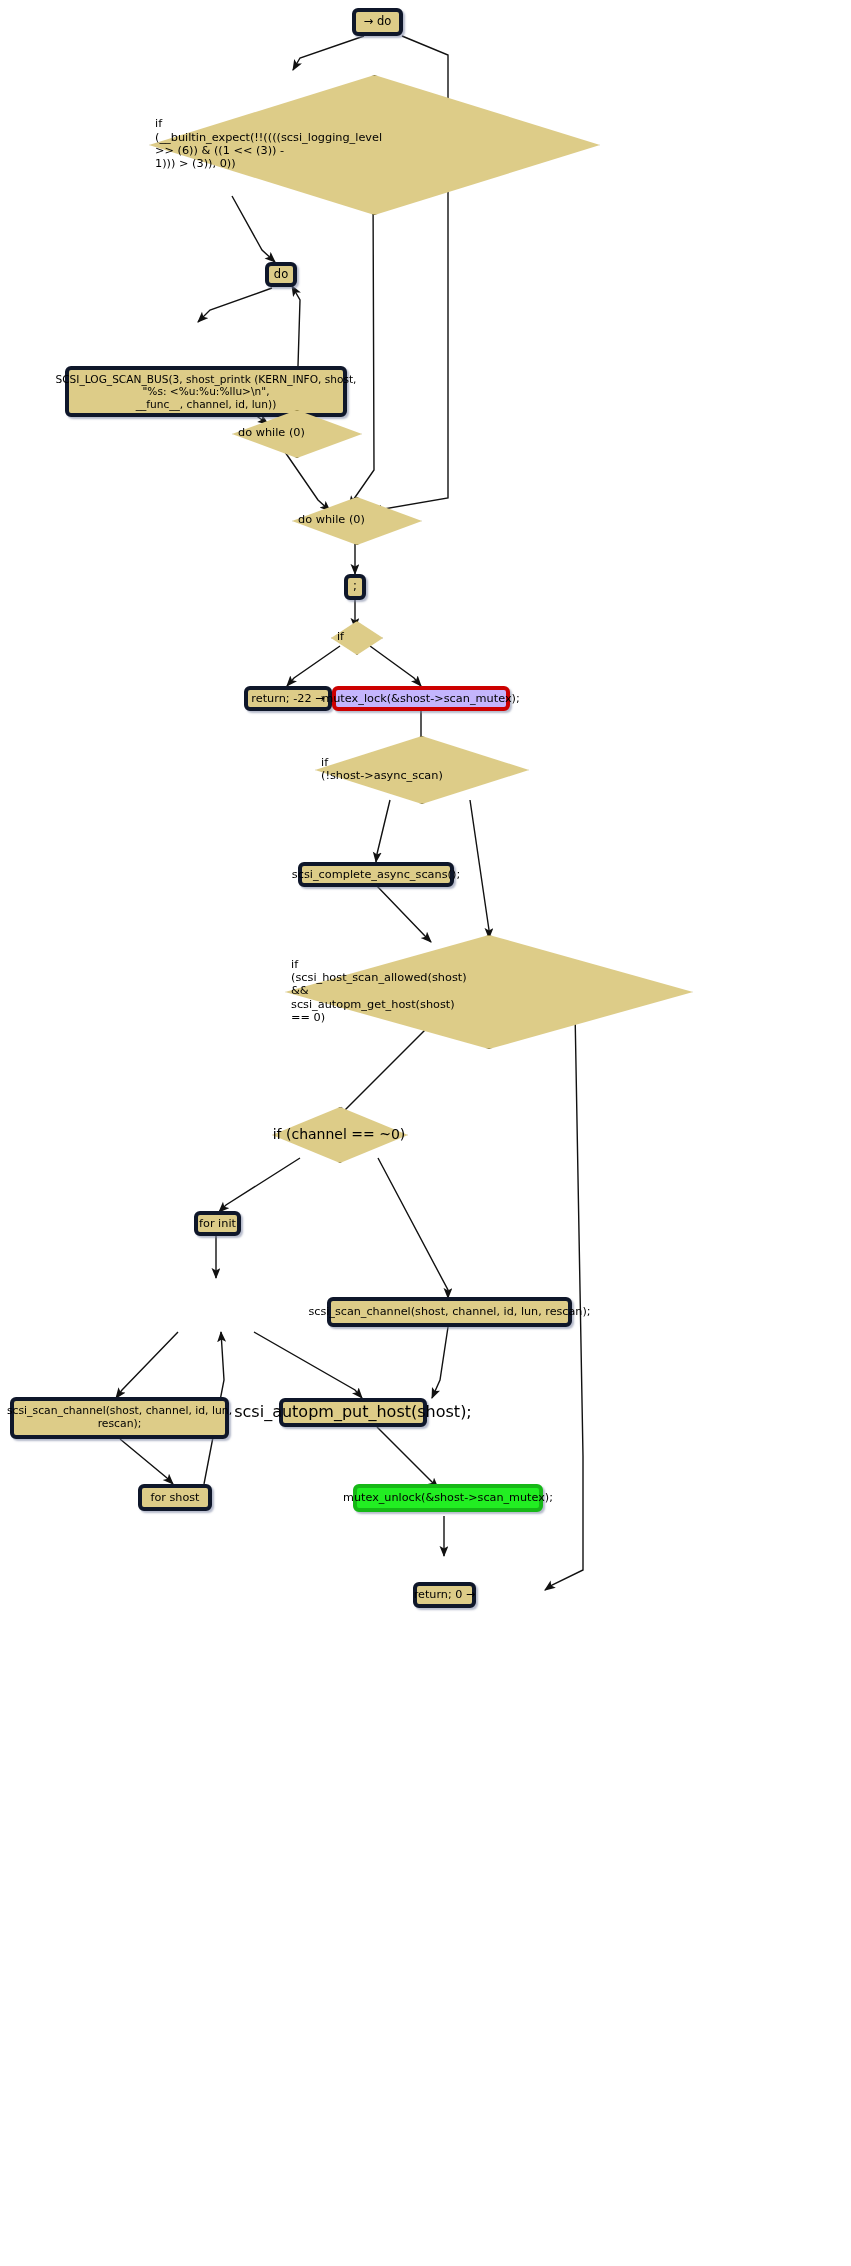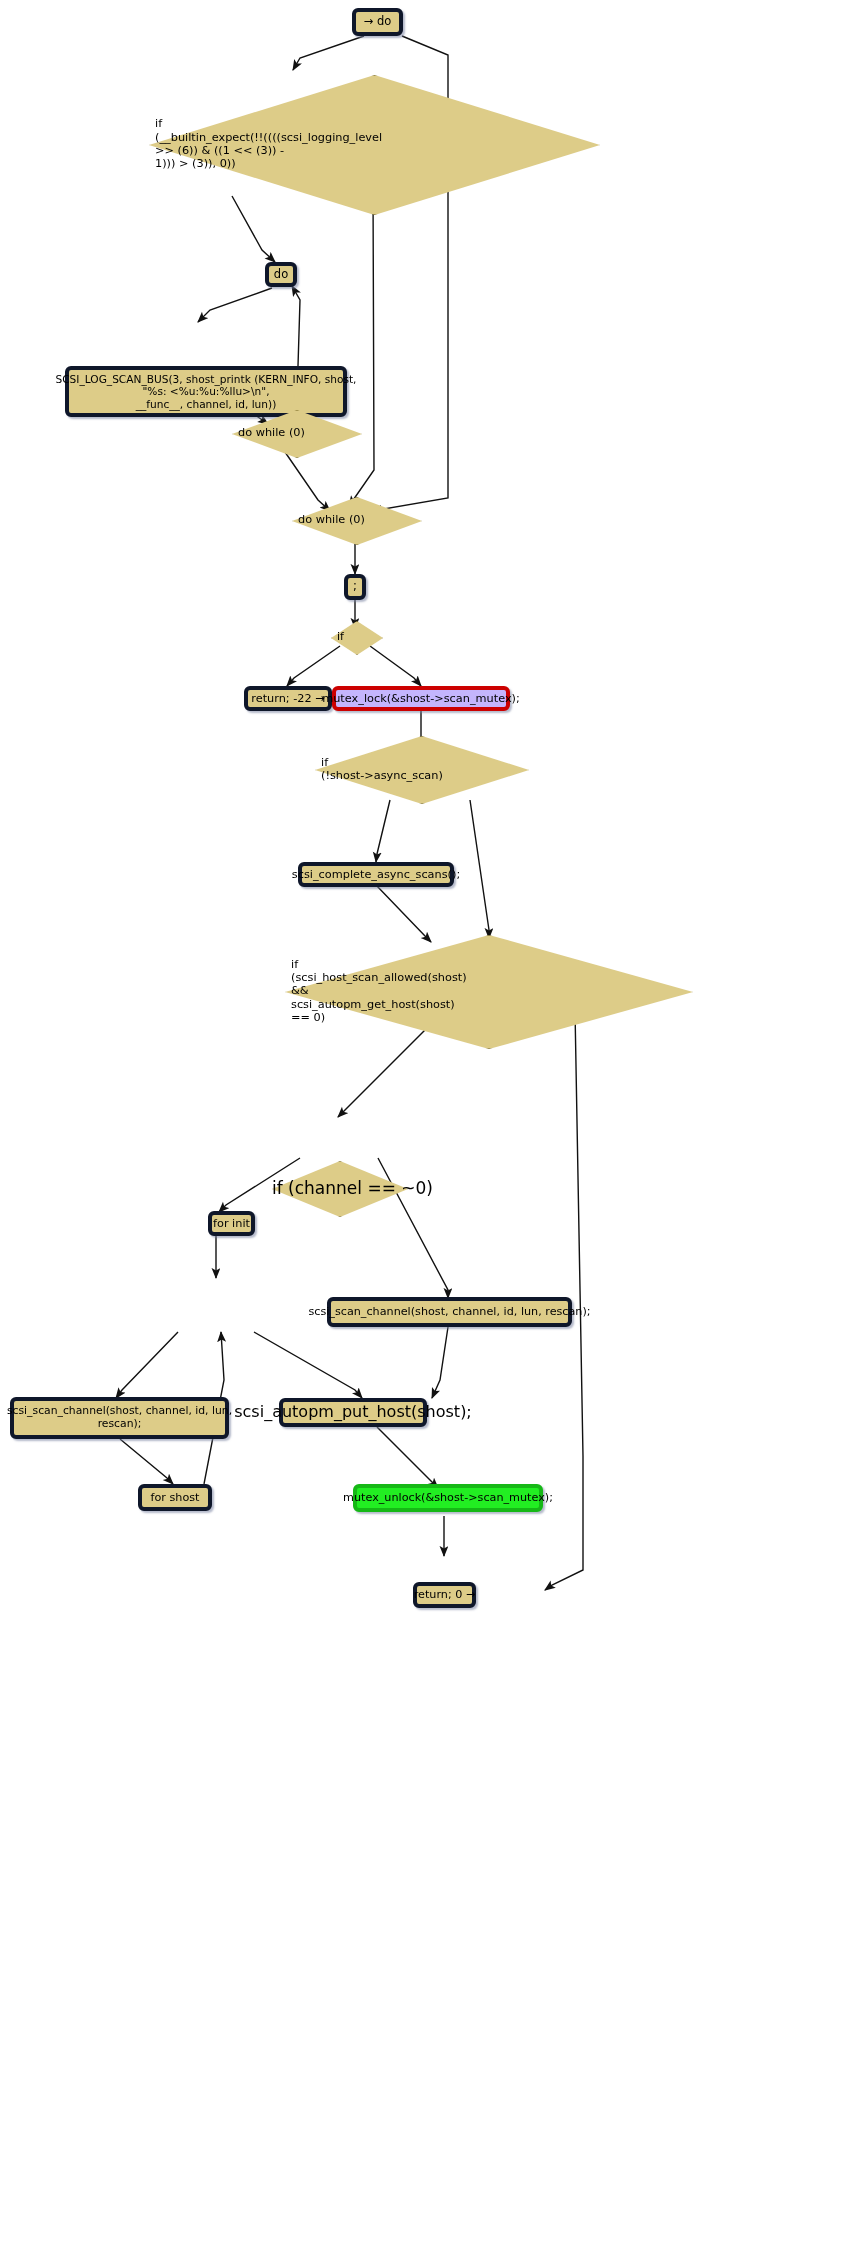--- a/index.html
+++ b/index.html
@@ -152,26 +152,26 @@
 
   <div class="node diamond" style="left:285px;top:935px;width:406px;height:112px;font-size:11.3px;">
     <div class="dshape"></div>
     <div class="dtext lbl">if
 (scsi_host_scan_allowed(shost)
 &amp;&amp;
 scsi_autopm_get_host(shost)
 == 0)</div>
   </div>
 
-  <div class="node diamond" style="left:272px;top:1161px;width:134px;height:54px;font-size:17px;">
+  <div class="node diamond" style="left:272px;top:1107px;width:134px;height:54px;font-size:14px;">
     <div class="dshape"></div>
     <div class="dtext lbl">if (channel == ~0)</div>
   </div>
 
-  <div class="node box" style="left:194px;top:1211px;width:47px;height:25px;font-size:11.3px;margin-left:14px;">
+  <div class="node box" style="left:194px;top:1211px;width:47px;height:25px;font-size:11.3px;">
     <span class="lbl">for init</span>
   </div>
 
 
   <div class="node box" style="left:327px;top:1297px;width:245px;height:30px;font-size:11.2px;">
     <span class="lbl">scsi_scan_channel(shost, channel, id, lun, rescan);</span>
   </div>
 
   <div class="node box" style="left:10px;top:1397px;width:219px;height:42px;font-size:10.8px;">
     <span class="lbl">scsi_scan_channel(shost, channel, id, lun,

